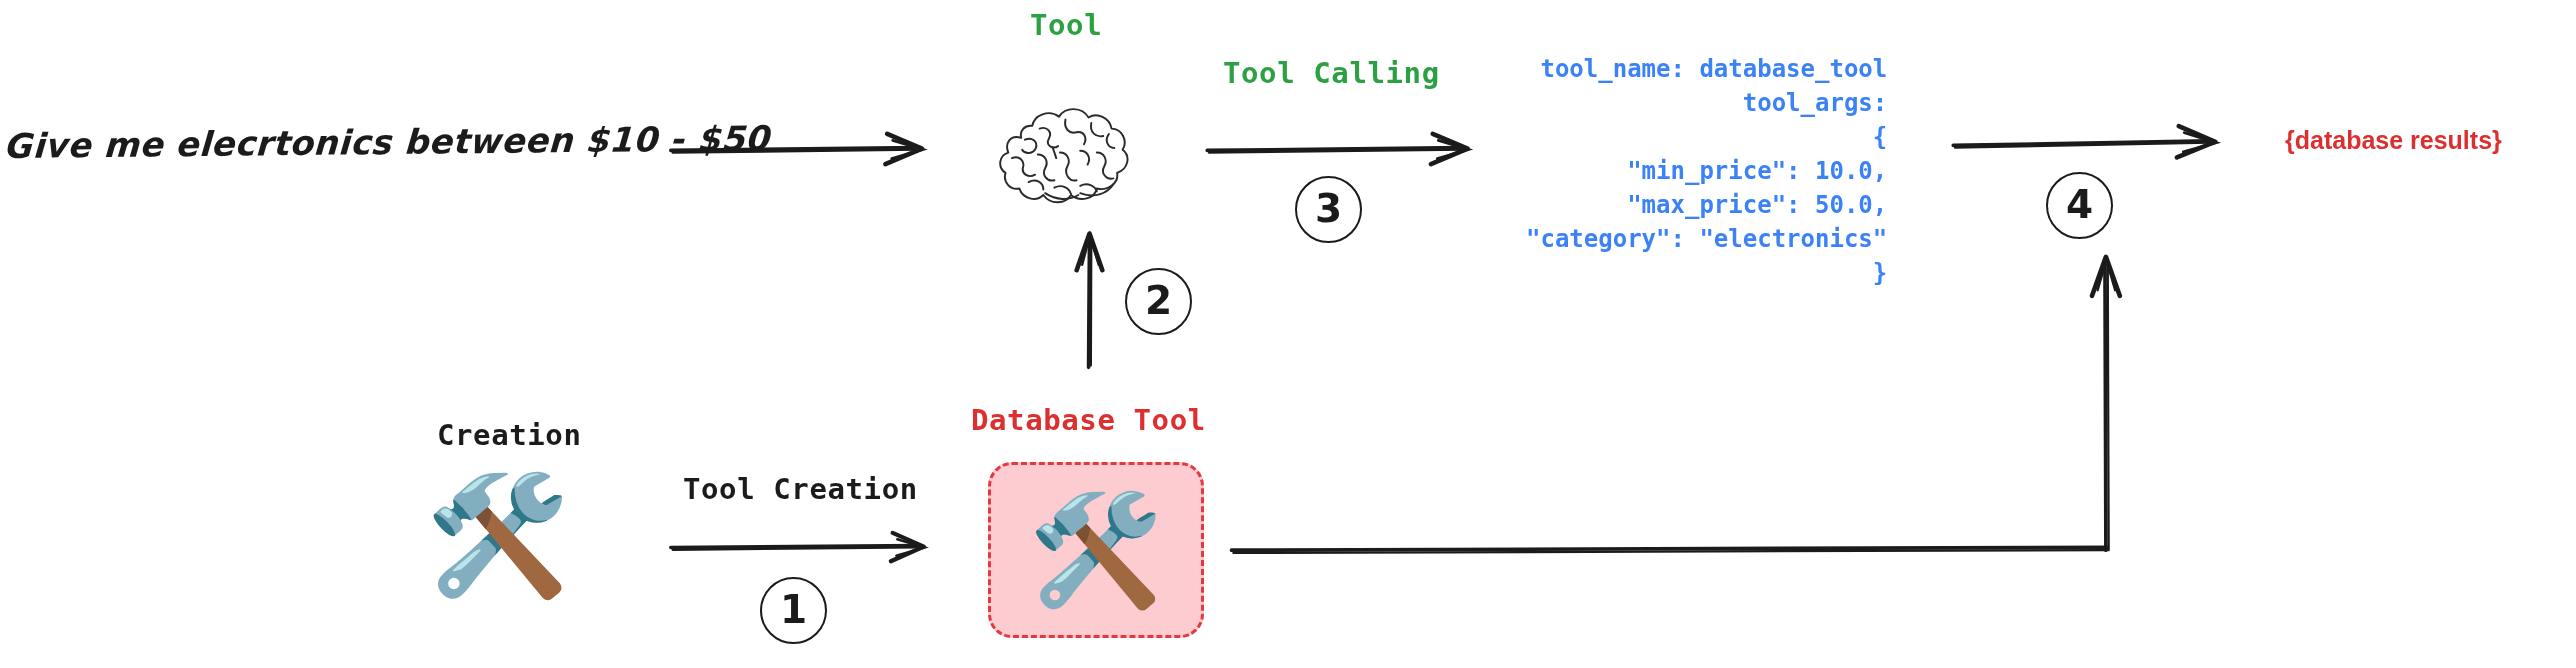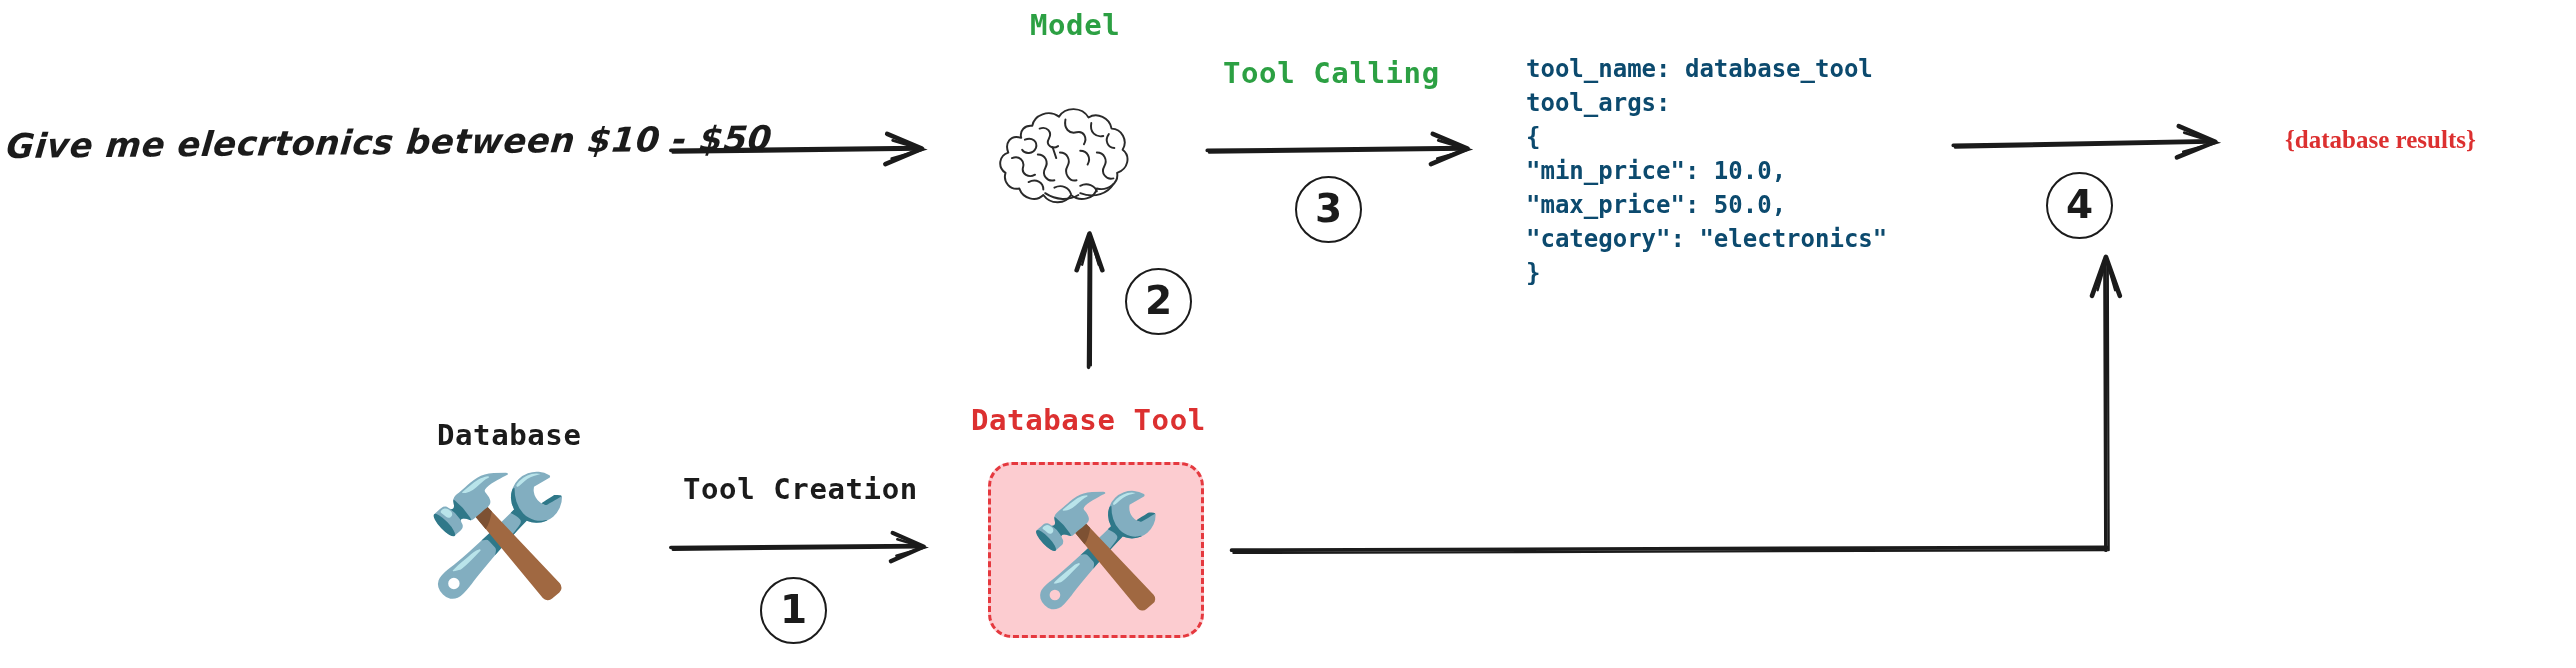--- a/index.html
+++ b/index.html
@@ -38,27 +38,28 @@
     letter-spacing: 0.6px;
   }
   .lbl.green { color: #2ca043; }
   .lbl.red   { color: #dc3030; }
   .lbl.black { color: #1b1b1b; }
 
   .code {
     font-family: "DejaVu Sans Mono", monospace;
     font-size: 24px;
     font-weight: 700;
-    color: #0c4a6e;
+    color: #3b82f6;
     line-height: 1.42;
     white-space: pre;
     letter-spacing: 0px;
+    text-align: right;
   }
   .result-text {
-    font-family: Liberation Serif, serif;
+    font-family: Liberation Sans, sans-serif;
     font-size: 25px;
     font-weight: 700;
     color: #dc3030;
     white-space: nowrap;
   }
 
   
   .step-circle {
     width: 67px;
     height: 67px;
@@ -109,21 +110,21 @@
 
   <div class="abs" style="left:668px; top:122px;">
     <svg width="277" height="55" viewBox="0 0 300 60">
       <path d="M2,31 L272,28" stroke="#1b1b1b" stroke-width="4" fill="none" stroke-linecap="round"></path>
       <path d="M4,33.5 L272,30" stroke="#1b1b1b" stroke-width="2.5" fill="none" stroke-linecap="round"></path>
       <path d="M238,13 L276,29 L236,46" stroke="#1b1b1b" stroke-width="5" fill="none" stroke-linecap="round" stroke-linejoin="round"></path>
       <path d="M244,20 L277,30 L243,40" stroke="#1b1b1b" stroke-width="3" fill="none" stroke-linecap="round"></path>
     </svg>
   </div>
 
-  <div class="abs lbl green" style="left:1030px; top:8.3px;">Model</div>
+  <div class="abs lbl green" style="left:1030px; top:8.3px;">Tool</div>
 
   <div class="abs" style="left:988px; top:97px;">
     <svg width="166" height="113" viewBox="0 0 180 122">
       <g fill="none" stroke="#2a2a2a" stroke-width="2.1" stroke-linecap="round" stroke-linejoin="round">
 
         <path d="M36,44 C24,40 18,50 22,60 C12,63 10,76 19,82 C16,92 24,101 34,99
                  C38,110 52,114 60,106 C68,117 84,116 90,106
                  C100,114 116,110 118,99 C130,102 142,93 140,82
                  C152,78 155,64 146,57 C152,47 145,34 134,34
                  C132,22 118,16 109,22 C102,10 84,10 77,21
@@ -210,21 +211,21 @@
       <path d="M8,336 L952,333" stroke="#1b1b1b" stroke-width="2.4" fill="none" stroke-linecap="round"></path>
 
       <path d="M951,333 L950,22" stroke="#1b1b1b" stroke-width="4" fill="none" stroke-linecap="round"></path>
       <path name="v2" d="M954,333 L953,24" stroke="#1b1b1b" stroke-width="2.4" fill="none" stroke-linecap="round"></path>
 
       <path d="M936,58 L951,16 L966,58" stroke="#1b1b1b" stroke-width="5" fill="none" stroke-linecap="round" stroke-linejoin="round"></path>
       <path d="M942,52 L951.5,19 L961,52" stroke="#1b1b1b" stroke-width="2.6" fill="none" stroke-linecap="round"></path>
     </svg>
   </div>
 
-  <div class="abs lbl black" style="left:437px; top:418px;">Database</div>
+  <div class="abs lbl black" style="left:437px; top:418px;">Creation</div>
 
   <div class="abs tools-emoji plain" style="left:425px; top:477px;">🛠️</div>
 
   <div class="abs lbl black" style="left:683px; top:472px;">Tool Creation</div>
 
   <div class="abs" style="left:668px; top:520px;">
     <svg width="277" height="55" viewBox="0 0 300 60">
       <path d="M2,30 L274,28" stroke="#1b1b1b" stroke-width="4" fill="none" stroke-linecap="round"></path>
       <path d="M4,32.5 L274,30" stroke="#1b1b1b" stroke-width="2.4" fill="none" stroke-linecap="round"></path>
       <path d="M244,14 L278,29 L242,45" stroke="#1b1b1b" stroke-width="4.6" fill="none" stroke-linecap="round" stroke-linejoin="round"></path>

